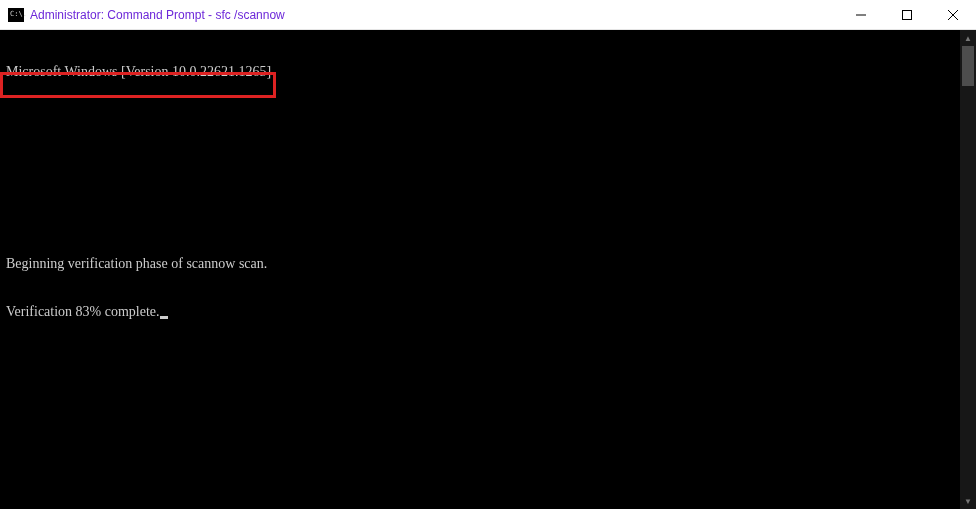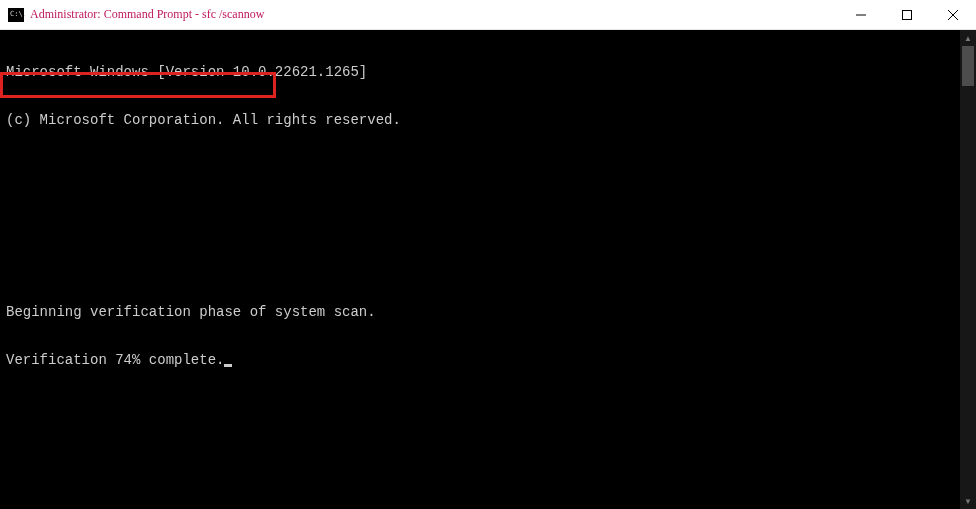--- a/index.html
+++ b/index.html
@@ -41,23 +41,22 @@
       padding-left: 2px;
     }
     .titlebar-icon-inner {
       font-size: 7px;
       color: #ccc;
       font-family: monospace;
       line-height: 1;
     }
     .titlebar-text {
       font-size: 12px;
-      color: #be185d;
+      color: #6d28d9;
       flex: 1;
-      font-family: Liberation Serif, serif;
     }
     .controls {
       display: flex;
       height: 100%;
     }
     .control-btn {
       width: 46px;
       height: 100%;
       display: flex;
       align-items: center;
@@ -74,20 +73,21 @@
       padding: 2px 6px;
       font-family: Consolas, "Courier New", monospace;
       font-size: 14px;
       line-height: 16px;
       color: #ccc;
       white-space: pre;
       position: relative;
     }
     .line {
       min-height: 16px;
+      font-family: Liberation Serif, serif;
     }
     .highlight-box {
       border: 3px solid #d22;
       position: absolute;
       pointer-events: none;
     }
     .cursor {
       display: inline-block;
       width: 8px;
       height: 3px;
@@ -156,26 +156,25 @@
         <svg viewBox="0 0 10 10">
             <line x1="0" y1="0" x2="10" y2="10" stroke="#000" stroke-width="1"></line>
             <line x1="10" y1="0" x2="0" y2="10" stroke="#000" stroke-width="1"></line>
           </svg>
       </div>
     </div>
   </div>
 
   <div class="terminal">
     <div class="line">Microsoft Windows [Version 10.0.22621.1265]</div>
-    <div class="line">(c) Microsoft Corporation. All rights reserved.</div>
     <div class="line"></div>
     <div class="line"></div>
     <div class="line"></div>
-    <div class="line">Beginning verification phase of system scan.</div>
-    <div class="line"><span>Verification 74% complete.</span><span class="cursor"></span></div>
+    <div class="line">Beginning verification phase of scannow scan.</div>
+    <div class="line"><span>Verification 83% complete.</span><span class="cursor"></span></div>
 
     <div class="highlight-box" id="hl" style="top: 42px; left: 0px; width: 276px; height: 26px;"></div>
   </div>
 
   <div class="scrollbar">
     <div class="scrollbar-arrow up">▲</div>
     <div class="scrollbar-track">
       <div class="scrollbar-thumb"></div>
     </div>
     <div class="scrollbar-arrow down">▼</div>

